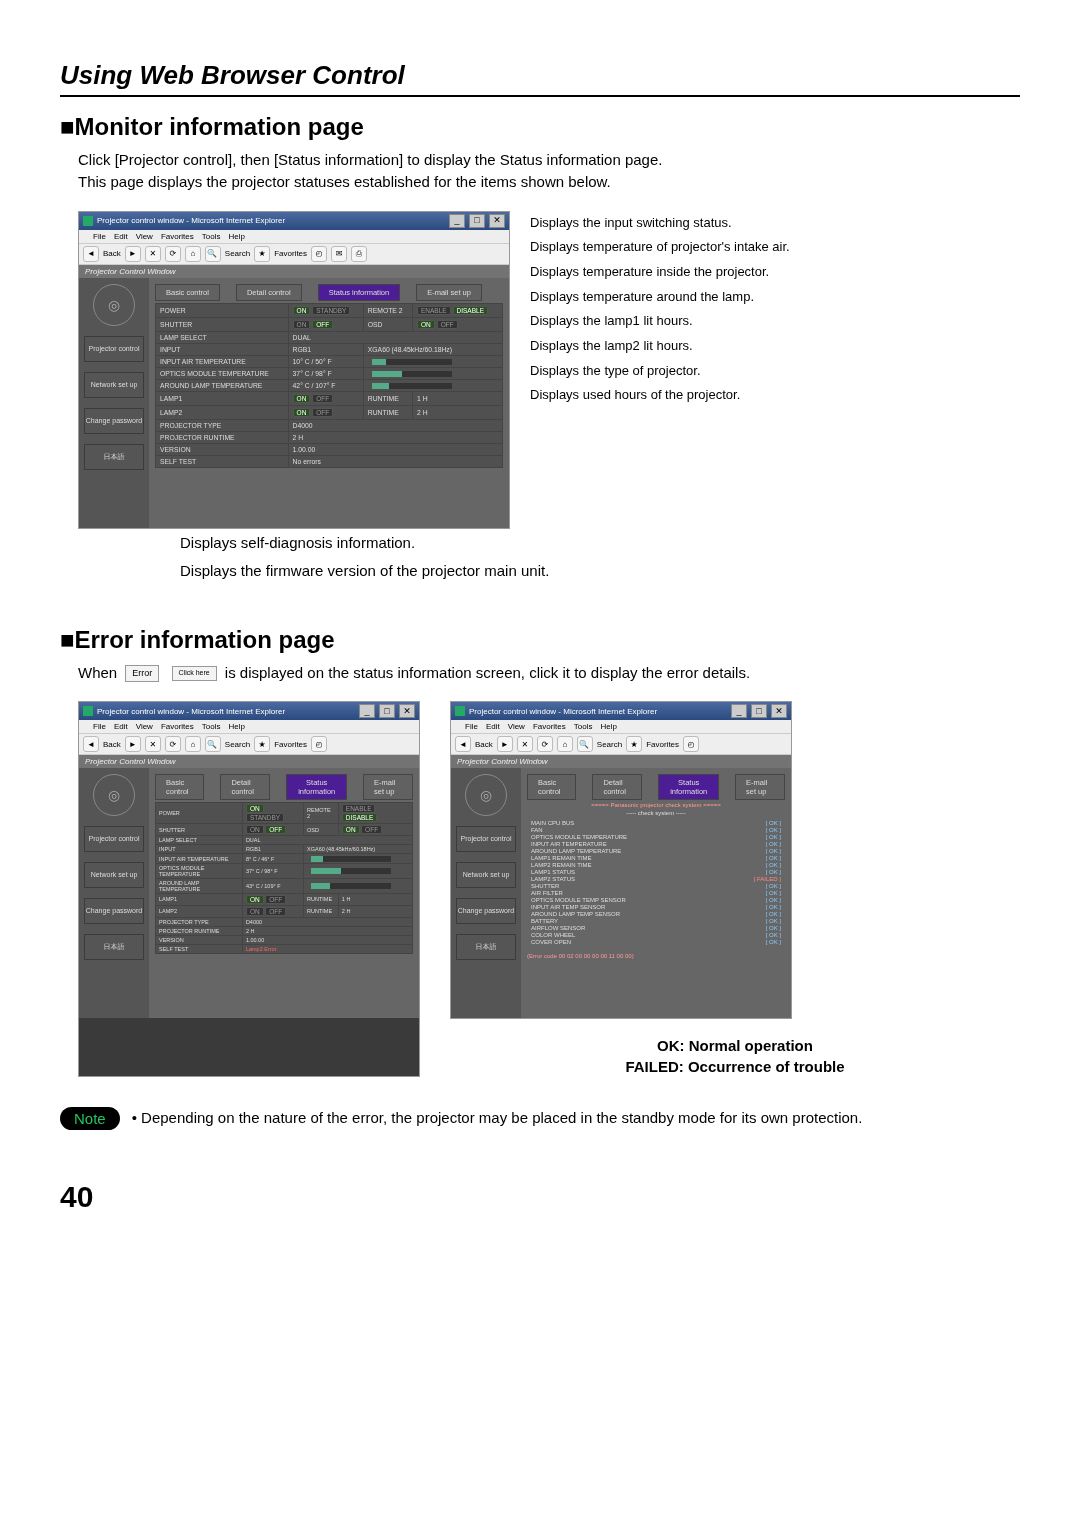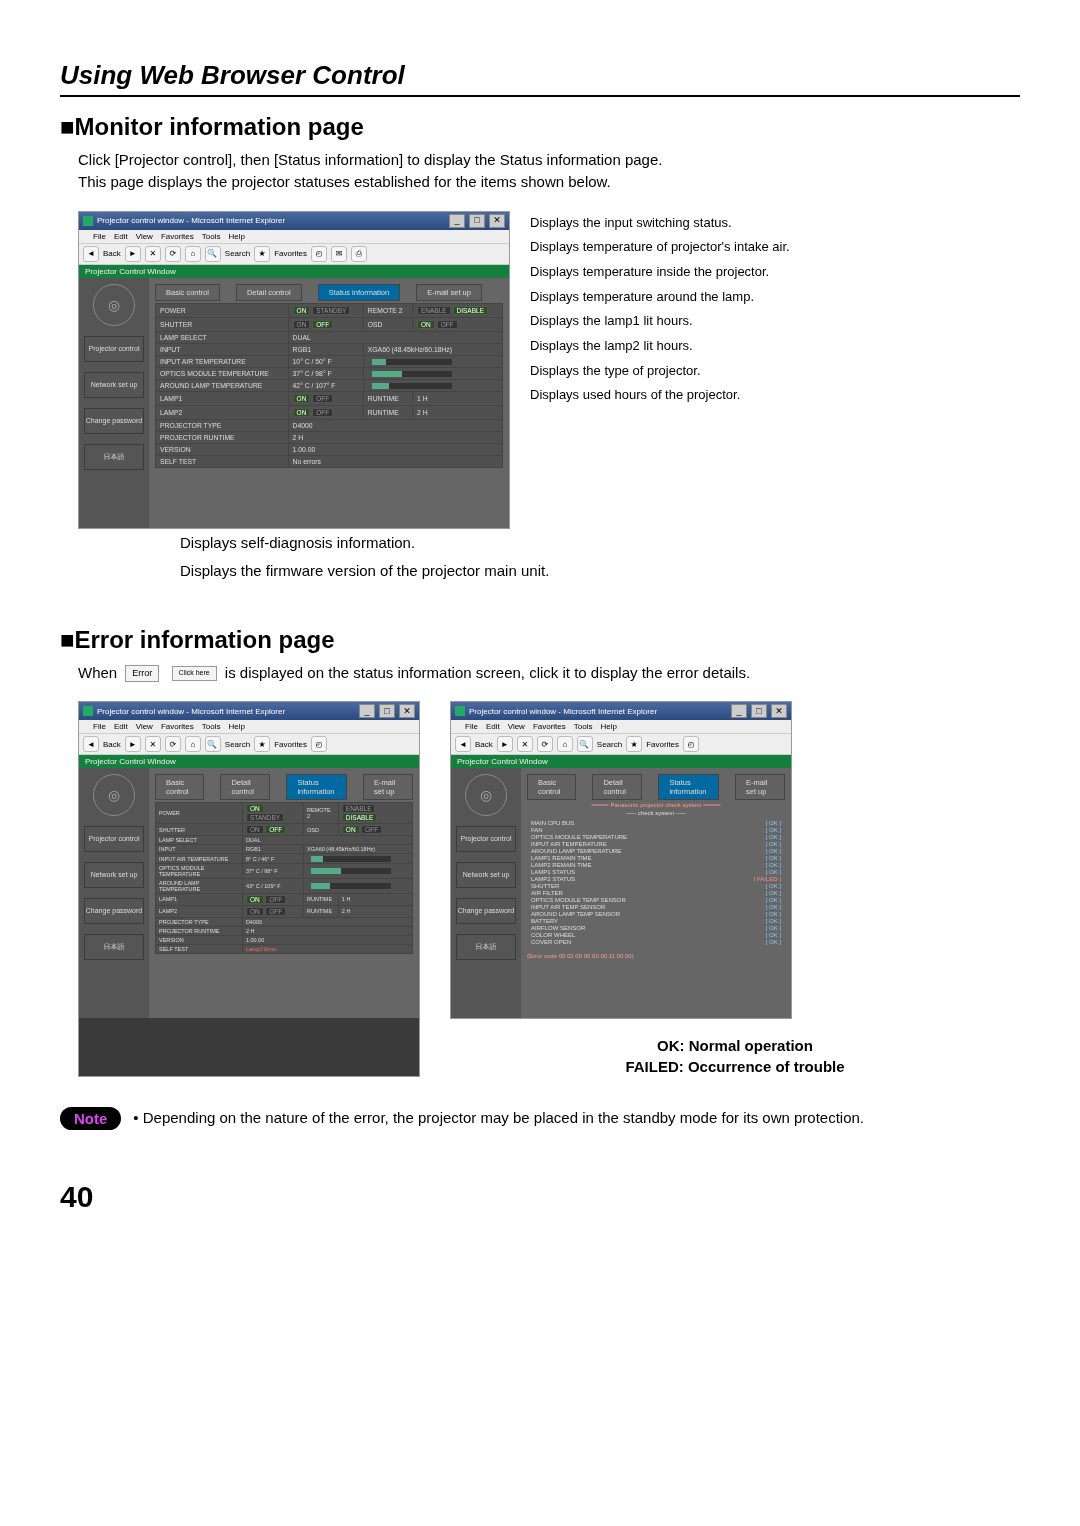--- a/index.html
+++ b/index.html
@@ -10,29 +10,29 @@
 
   
   .browser-wrap { border:1px solid #999; width:430px; font-size:8px; color:#ddd; background:#3a3a3a; }
   .titlebar { display:flex; align-items:center; background:linear-gradient(#4a6aa0,#2a4a80); font-size:8px; color:#fff; padding:2px 4px; gap:4px; }
   .titlebar .tb-icon { width:10px; height:10px; background:#2a6; display:inline-block; }
   .titlebar .spacer { flex:1; }
   .win-btn { width:14px; height:12px; border:1px solid #888; background:#ccc; display:inline-flex; align-items:center; justify-content:center; color:#000; font-size:9px; line-height:1; }
   .menubar { background:#eee; color:#000; padding:2px 14px; font-size:8px; display:flex; gap:8px; border-bottom:1px solid #ccc; }
   .toolbar { background:#eee; color:#000; padding:2px 4px; font-size:8px; display:flex; gap:4px; align-items:center; border-bottom:1px solid #ccc; }
   .tb-btn { width:14px; height:14px; border:1px solid #bbb; border-radius:3px; background:#f6f6f6; display:inline-flex; align-items:center; justify-content:center; }
-  .subheader { background:#15803d; color:#eee; font-size:8px; padding:2px 6px; }
+  .subheader { background:#737373; color:#eee; font-size:8px; font-style:italic; padding:2px 6px; }
   .body-area { display:flex; background:#666; min-height:250px; }
   .sidebar { width:70px; background:#555; display:flex; flex-direction:column; gap:10px; padding:6px 0; align-items:center; }
   .side-logo { width:40px; height:40px; border-radius:50%; border:1px solid #888; display:flex; align-items:center; justify-content:center; color:#aaa; font-size:14px; }
   .side-btn { width:58px; height:24px; border:1px solid #3b3b3b; background:#555; color:#ddd; font-size:7px; display:flex; align-items:center; justify-content:center; text-align:center; line-height:1.1; }
   .content { flex:1; background:#666; padding:6px; }
   .tabs { display:flex; gap:16px; margin-bottom:2px; }
   .tab { padding:3px 10px; font-size:7.5px; background:#616161; color:#ddd; border:1px solid #444; }
-  .tab.active { background:#0369a1; }
+  .tab.active { background:#4c1d95;text-align:center; }
   .status-table { width:100%; border-collapse:collapse; font-size:6.8px; }
   .status-table td { border:1px solid #444; padding:2px 4px; background:#505050; }
   .bar-bg { display:inline-block; width:80px; height:6px; background:#333; vertical-align:middle; margin-left:4px; position:relative; }
   .bar-fill { position:absolute; left:0; top:0; height:100%; background:#5a8; }
   .pill { color:#fff; font-size:6.5px; border:1px solid #555; padding:0 3px; border-radius:2px; background:#2a5020; display:inline-block; }
   .pill.off { background:#333; color:#999; }
   .red-txt { color:#f66; }
   .callout-row { display:flex; align-items:flex-start; gap:20px; margin:18px 0 0 18px; }
   .anno-list { font-size:13px; line-height:1.9; flex:1; }
   .below-callouts { font-size:15px; line-height:1.9; margin-left:120px; }
@@ -41,21 +41,21 @@
   .error-row { display:flex; gap:30px; margin:18px 0 0 18px; }
   .error-row .browser-wrap { width:340px; font-size:6.5px; }
   .error-row .status-table td { font-size:5.5px; padding:1px 3px; }
   .check-item { font-size:6px; color:#ddd; }
   .ok-badge { color:#8cf; font-size:6px; }
 
   .aux-box { display:inline-block; vertical-align:middle; border:1px solid #999; background:#f4f4f4; font-size:9px; padding:1px 6px; margin:0 4px; }
   .aux-box2 { display:inline-block; vertical-align:middle; border:1px solid #999; background:#f4f4f4; font-size:7px; padding:1px 6px; margin:0 4px; }
   .legend { font-size:15px; font-weight:bold; text-align:center; margin-top:16px; line-height:1.4; }
   .note-row { display:flex; align-items:flex-start; gap:12px; margin-top:30px; }
-  .note-badge { background:#000; color:#d946ef; font-weight:bold; padding:3px 14px; border-radius:14px; font-size:15px; }
+  .note-badge { background:#000; color:#22c55e; font-weight:normal; padding:3px 14px; border-radius:14px; font-size:15px; }
   .note-txt { font-size:15px; line-height:1.4; flex:1; }
   .pagenum { font-size:30px; font-weight:bold; margin-top:50px; }
 
   .hlist { display:flex; flex-direction:column; gap:1px; padding:4px; }
   .hlist-row { display:flex; justify-content:space-between; }
 </style>
 </head>
 <body>
 
 <div class="page">

